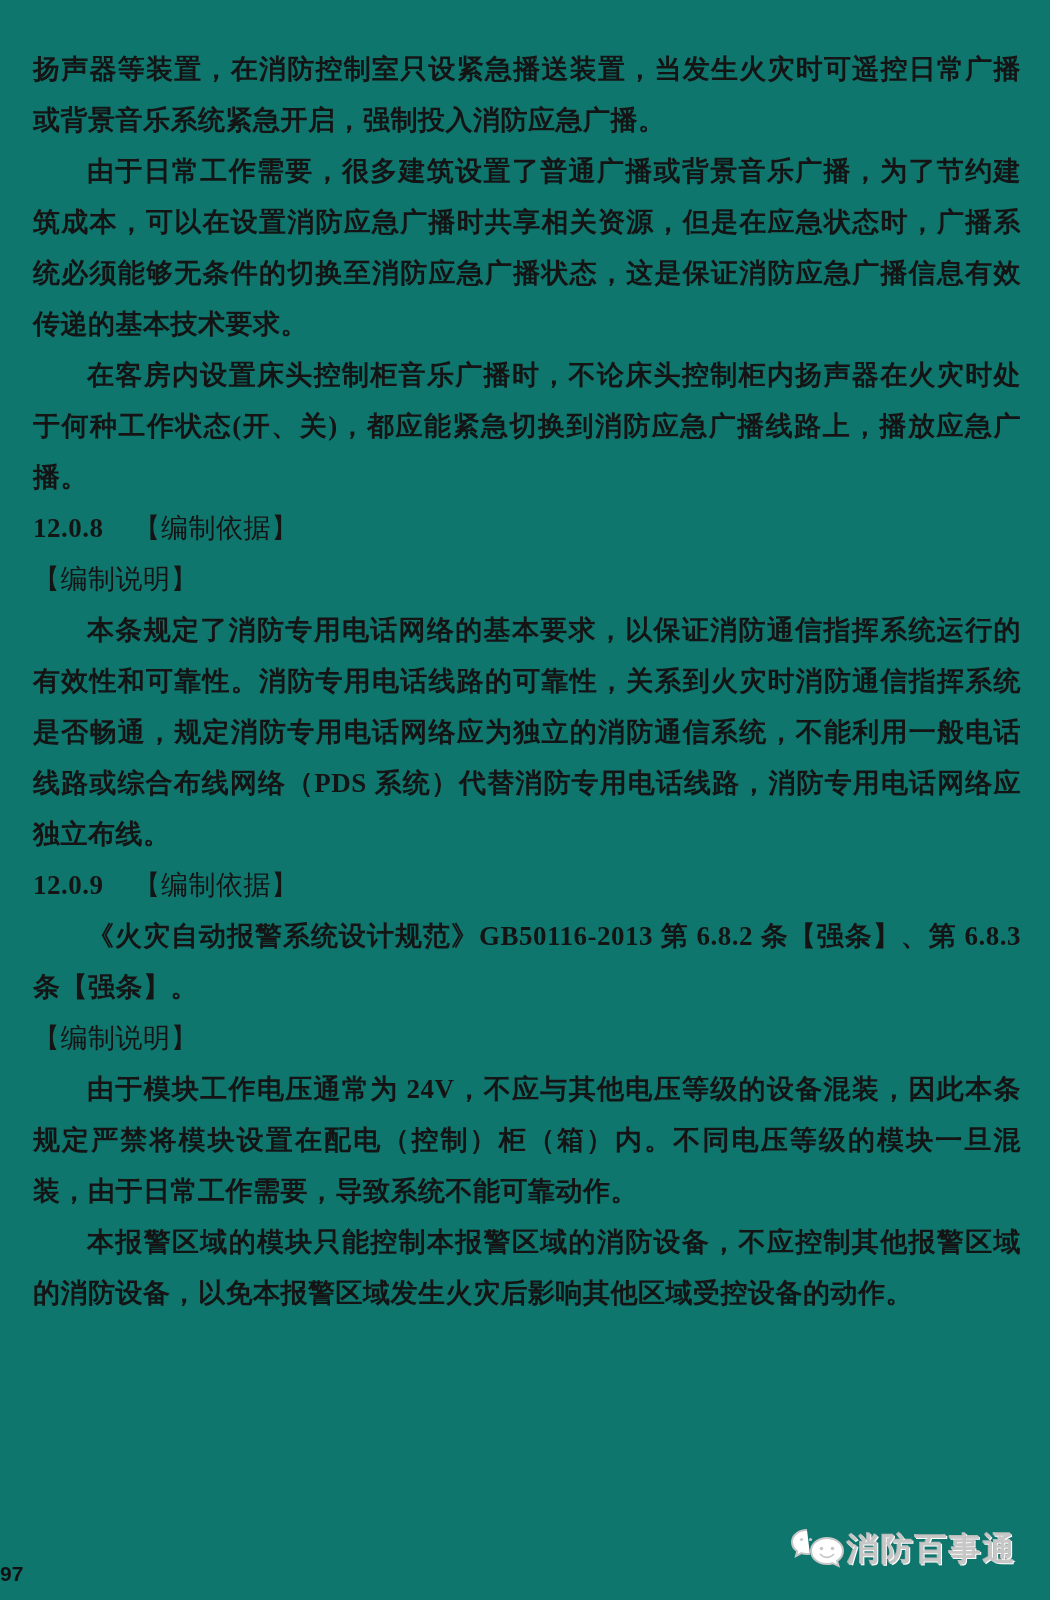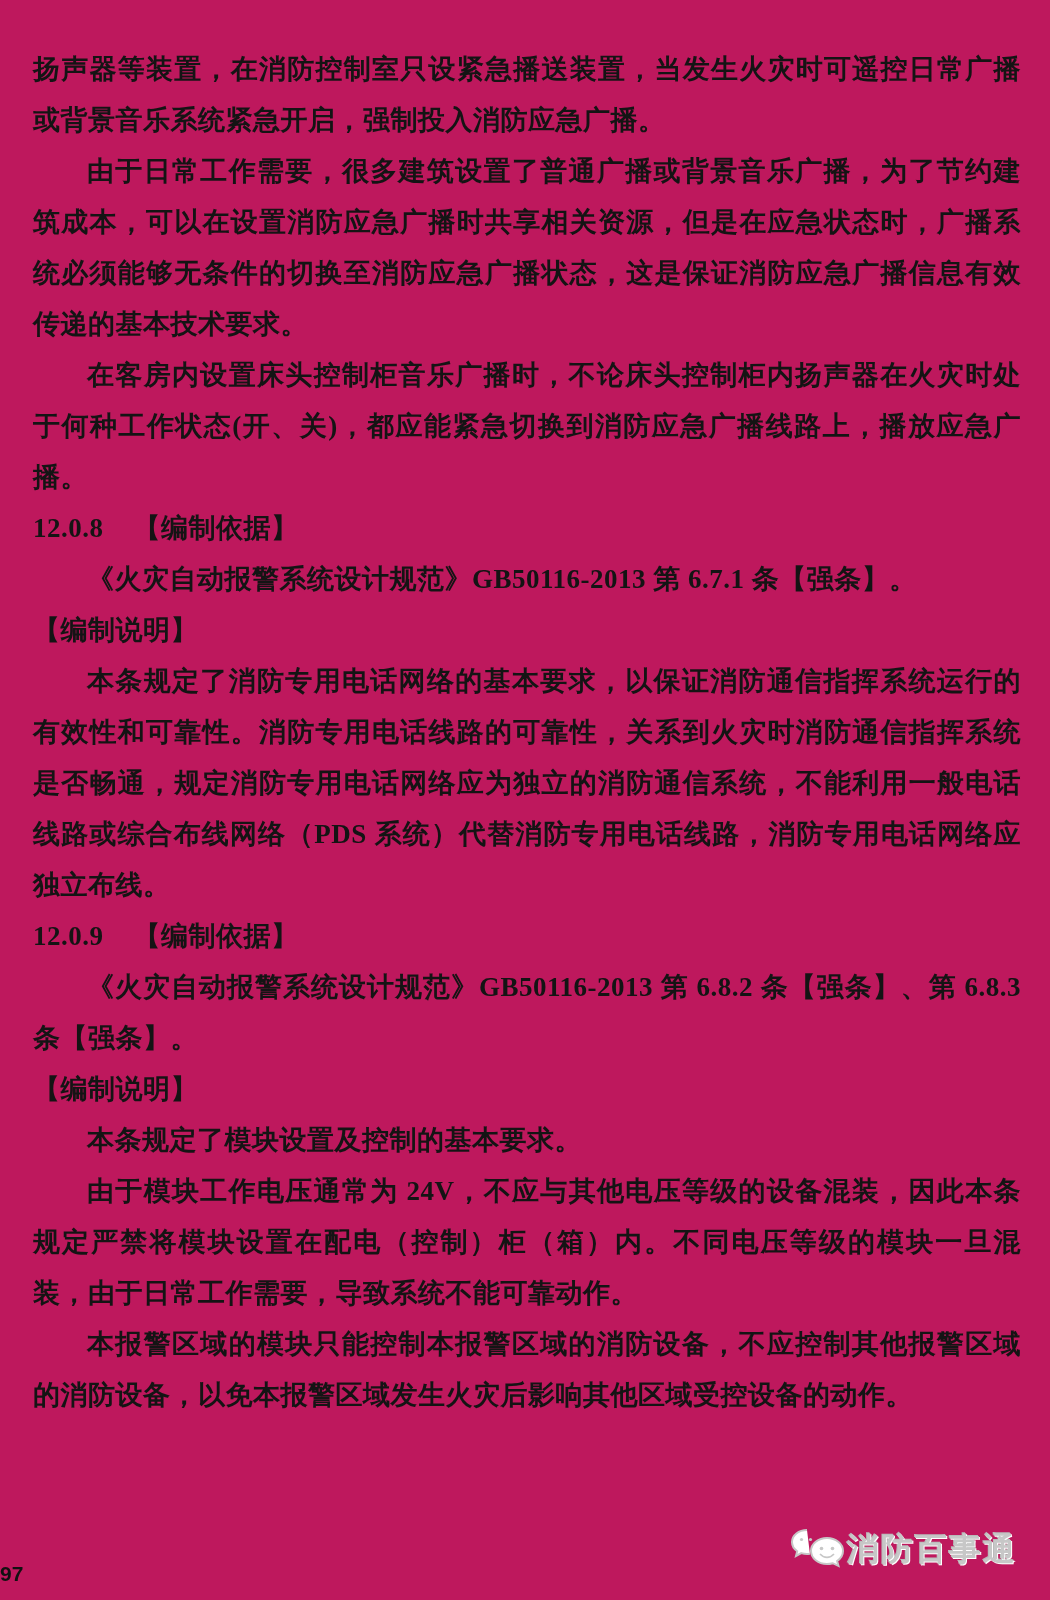--- a/index.html
+++ b/index.html
@@ -1,20 +1,20 @@
 <!DOCTYPE html>
 <html><head>
 <meta charset="utf-8">
 <style>
   html, body { margin: 0; padding: 0; background: #ffffff; }
   .page {
     position: relative;
     width: 1050px;
     height: 1600px;
-    background: #be185d;
+    background: #0f766e;
     overflow: hidden;
     font-family: "Liberation Serif", "DejaVu Serif", serif;
     color: #141414;
   }
   .doc {
     position: absolute;
     left: 33px;
     top: 44px;
     width: 988px;
     font-size: 27px;
@@ -24,21 +24,21 @@
     letter-spacing: 0.5px;
   }
   .doc p { margin: 0; }
   .para-indent { text-indent: 2em; }
   .heading-row { font-weight: 700; }
   .heading-num {
     display: inline-block;
     margin-right: 30px;
     font-weight: 700;
   }
-  .heading-label { font-weight: 700; }
+  .heading-label { font-weight: 400; }
   .watermark {
     position: absolute;
     top: 1526px;
     right: 33px;
     display: flex;
     align-items: center;
     gap: 0;
     color: #c7c7c7;
     font-size: 32px;
     line-height: 46px;
@@ -63,28 +63,26 @@
 <body>
 
 <div class="page">
 
   <div class="doc">
     <p>扬声器等装置，在消防控制室只设紧急播送装置，当发生火灾时可遥控日常广播或背景音乐系统紧急开启，强制投入消防应急广播。</p>
     <p class="para-indent">由于日常工作需要，很多建筑设置了普通广播或背景音乐广播，为了节约建筑成本，可以在设置消防应急广播时共享相关资源，但是在应急状态时，广播系统必须能够无条件的切换至消防应急广播状态，这是保证消防应急广播信息有效传递的基本技术要求。</p>
     <p class="para-indent">在客房内设置床头控制柜音乐广播时，不论床头控制柜内扬声器在火灾时处于何种工作状态(开、关)，都应能紧急切换到消防应急广播线路上，播放应急广播。</p>
 
     <p class="heading-row"><span class="heading-num">12.0.8</span><span class="heading-label">【编制依据】</span></p>
-    <p class="para-indent">《火灾自动报警系统设计规范》GB50116-2013 第 6.7.1 条【强条】。</p>
     <p class="heading-row"><span class="heading-label">【编制说明】</span></p>
     <p class="para-indent">本条规定了消防专用电话网络的基本要求，以保证消防通信指挥系统运行的有效性和可靠性。消防专用电话线路的可靠性，关系到火灾时消防通信指挥系统是否畅通，规定消防专用电话网络应为独立的消防通信系统，不能利用一般电话线路或综合布线网络（PDS 系统）代替消防专用电话线路，消防专用电话网络应独立布线。</p>
 
     <p class="heading-row"><span class="heading-num">12.0.9</span><span class="heading-label">【编制依据】</span></p>
     <p class="para-indent">《火灾自动报警系统设计规范》GB50116-2013 第 6.8.2 条【强条】、第 6.8.3 条【强条】。</p>
     <p class="heading-row"><span class="heading-label">【编制说明】</span></p>
-    <p class="para-indent">本条规定了模块设置及控制的基本要求。</p>
     <p class="para-indent">由于模块工作电压通常为 24V，不应与其他电压等级的设备混装，因此本条规定严禁将模块设置在配电（控制）柜（箱）内。不同电压等级的模块一旦混装，由于日常工作需要，导致系统不能可靠动作。</p>
     <p class="para-indent">本报警区域的模块只能控制本报警区域的消防设备，不应控制其他报警区域的消防设备，以免本报警区域发生火灾后影响其他区域受控设备的动作。</p>
   </div>
 
   <div class="watermark">
     <span>
       <svg width="58" height="46" viewBox="0 0 58 46" fill="none" xmlns="http://www.w3.org/2000/svg">
 
         <path d="M18 4 C9.7 4 3 9.4 3 16 c0 3.7 2 7 5.2 9.2 L7 30 l5.3-2.9 c1.8 0.5 3.7 0.8 5.7 0.8 1 0 2-0.1 2.9-0.2" stroke="#c7c7c7" stroke-width="2" fill="#ffffff"></path>
         <circle cx="12.5" cy="13.5" r="1.6" fill="#c7c7c7"></circle>

